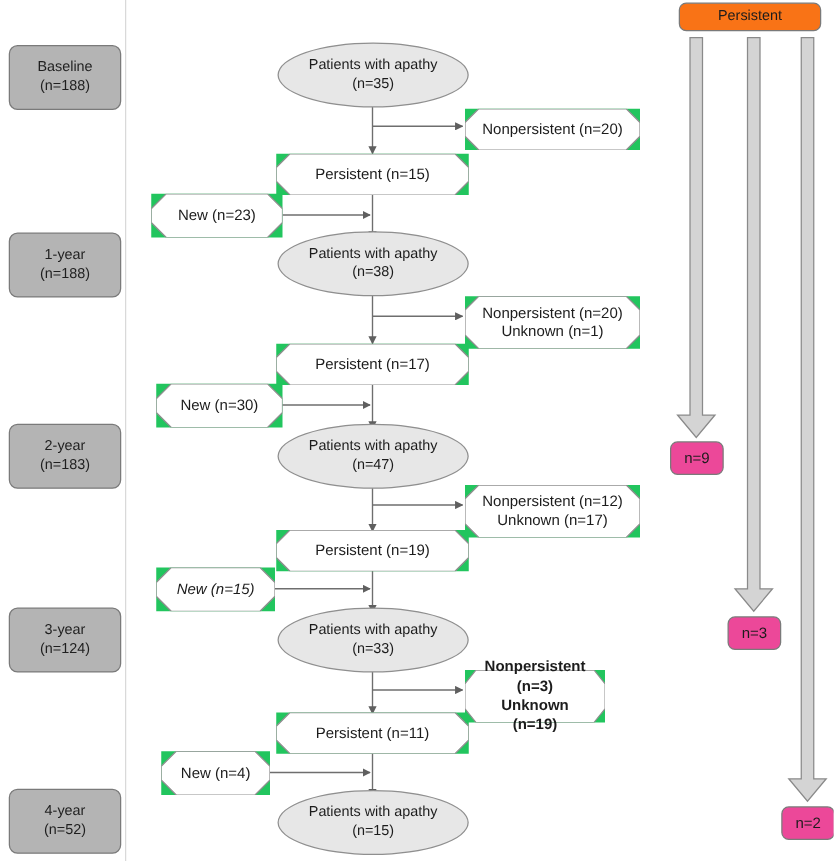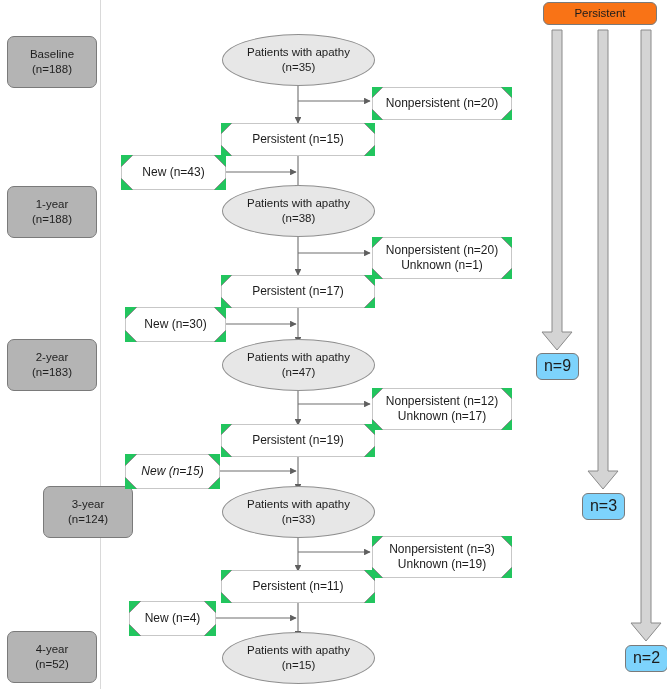--- a/index.html
+++ b/index.html
@@ -66,24 +66,24 @@
   }
   
   .hdr-box {
     background: #f97316;
     border: 1px solid #7a7a7a;
     border-radius: 6px;
     font-size: 11.5px;
   }
   
   .n-box {
-    background: #7dd3fc;
+    background: #ec4899;
     border: 1px solid #7a7a7a;
     border-radius: 6px;
-    font-size: 16px;
+    font-size: 12px;
   }
   
   #wires {
     position: absolute;
     left: 0; top: 0;
     width: 667px;
     height: 689px;
     pointer-events: none;
   }
   .divider {
@@ -143,21 +143,21 @@
 
   <div class="node tp-box" style="left:7px; top:36px; width:90px; height:52px;">Baseline
 (n=188)</div>
 
   <div class="node tp-box" style="left:7px; top:186px; width:90px; height:52px;text-align:center;">1-year
 (n=188)</div>
 
   <div class="node tp-box" style="left:7px; top:339px; width:90px; height:52px;">2-year
 (n=183)</div>
 
-  <div class="node tp-box" style="left:7px; top:486px; width:90px; height:52px;margin-left:36px;">3-year
+  <div class="node tp-box" style="left:7px; top:486px; width:90px; height:52px;">3-year
 (n=124)</div>
 
   <div class="node tp-box" style="left:7px; top:631px; width:90px; height:52px;">4-year
 (n=52)</div>
 
   <div class="node ellipse-node" style="left:222px; top:34px; width:153px; height:52px;">Patients with apathy
 (n=35)</div>
 
   <div class="node ellipse-node" style="left:222px; top:185px; width:153px; height:52px;">Patients with apathy
 (n=38)</div>
@@ -215,33 +215,33 @@
   </div>
 
   <div class="node oct-node" style="left:372px; top:388px; width:140px; height:42px;">
     <svg class="oct-shape" viewBox="0 0 140 42" preserveAspectRatio="none">
       <polygon points="11,0 129,0 140,11 140,31 129,42 11,42 0,31 0,11" fill="#ffffff" stroke="#8f8f8f" stroke-width="1"></polygon>
     </svg>
     <span class="oct-label">Nonpersistent (n=12)
 Unknown (n=17)</span>
   </div>
 
-  <div class="node oct-node" style="left:372px; top:536px; width:140px; height:42px;">
+  <div class="node oct-node" style="left:372px; top:536px; width:112px; height:42px;font-weight:bold;">
     <svg class="oct-shape" viewBox="0 0 140 42" preserveAspectRatio="none">
       <polygon points="11,0 129,0 140,11 140,31 129,42 11,42 0,31 0,11" fill="#ffffff" stroke="#8f8f8f" stroke-width="1"></polygon>
     </svg>
     <span class="oct-label">Nonpersistent (n=3)
 Unknown (n=19)</span>
   </div>
 
   <div class="node oct-node" style="left:121px; top:155px; width:105px; height:35px;">
     <svg class="oct-shape" viewBox="0 0 105 35" preserveAspectRatio="none">
       <polygon points="12,0 93,0 105,12 105,23 93,35 12,35 0,23 0,12" fill="#ffffff" stroke="#8f8f8f" stroke-width="1"></polygon>
     </svg>
-    <span class="oct-label">New (n=43)</span>
+    <span class="oct-label">New (n=23)</span>
   </div>
 
   <div class="node oct-node" style="left:125px; top:307px; width:101px; height:35px;">
     <svg class="oct-shape" viewBox="0 0 101 35" preserveAspectRatio="none">
       <polygon points="12,0 89,0 101,12 101,23 89,35 12,35 0,23 0,12" fill="#ffffff" stroke="#8f8f8f" stroke-width="1"></polygon>
     </svg>
     <span class="oct-label">New (n=30)</span>
   </div>
 
   <div class="node oct-node" style="left:125px; top:454px; width:95px; height:35px;font-style:italic;">

